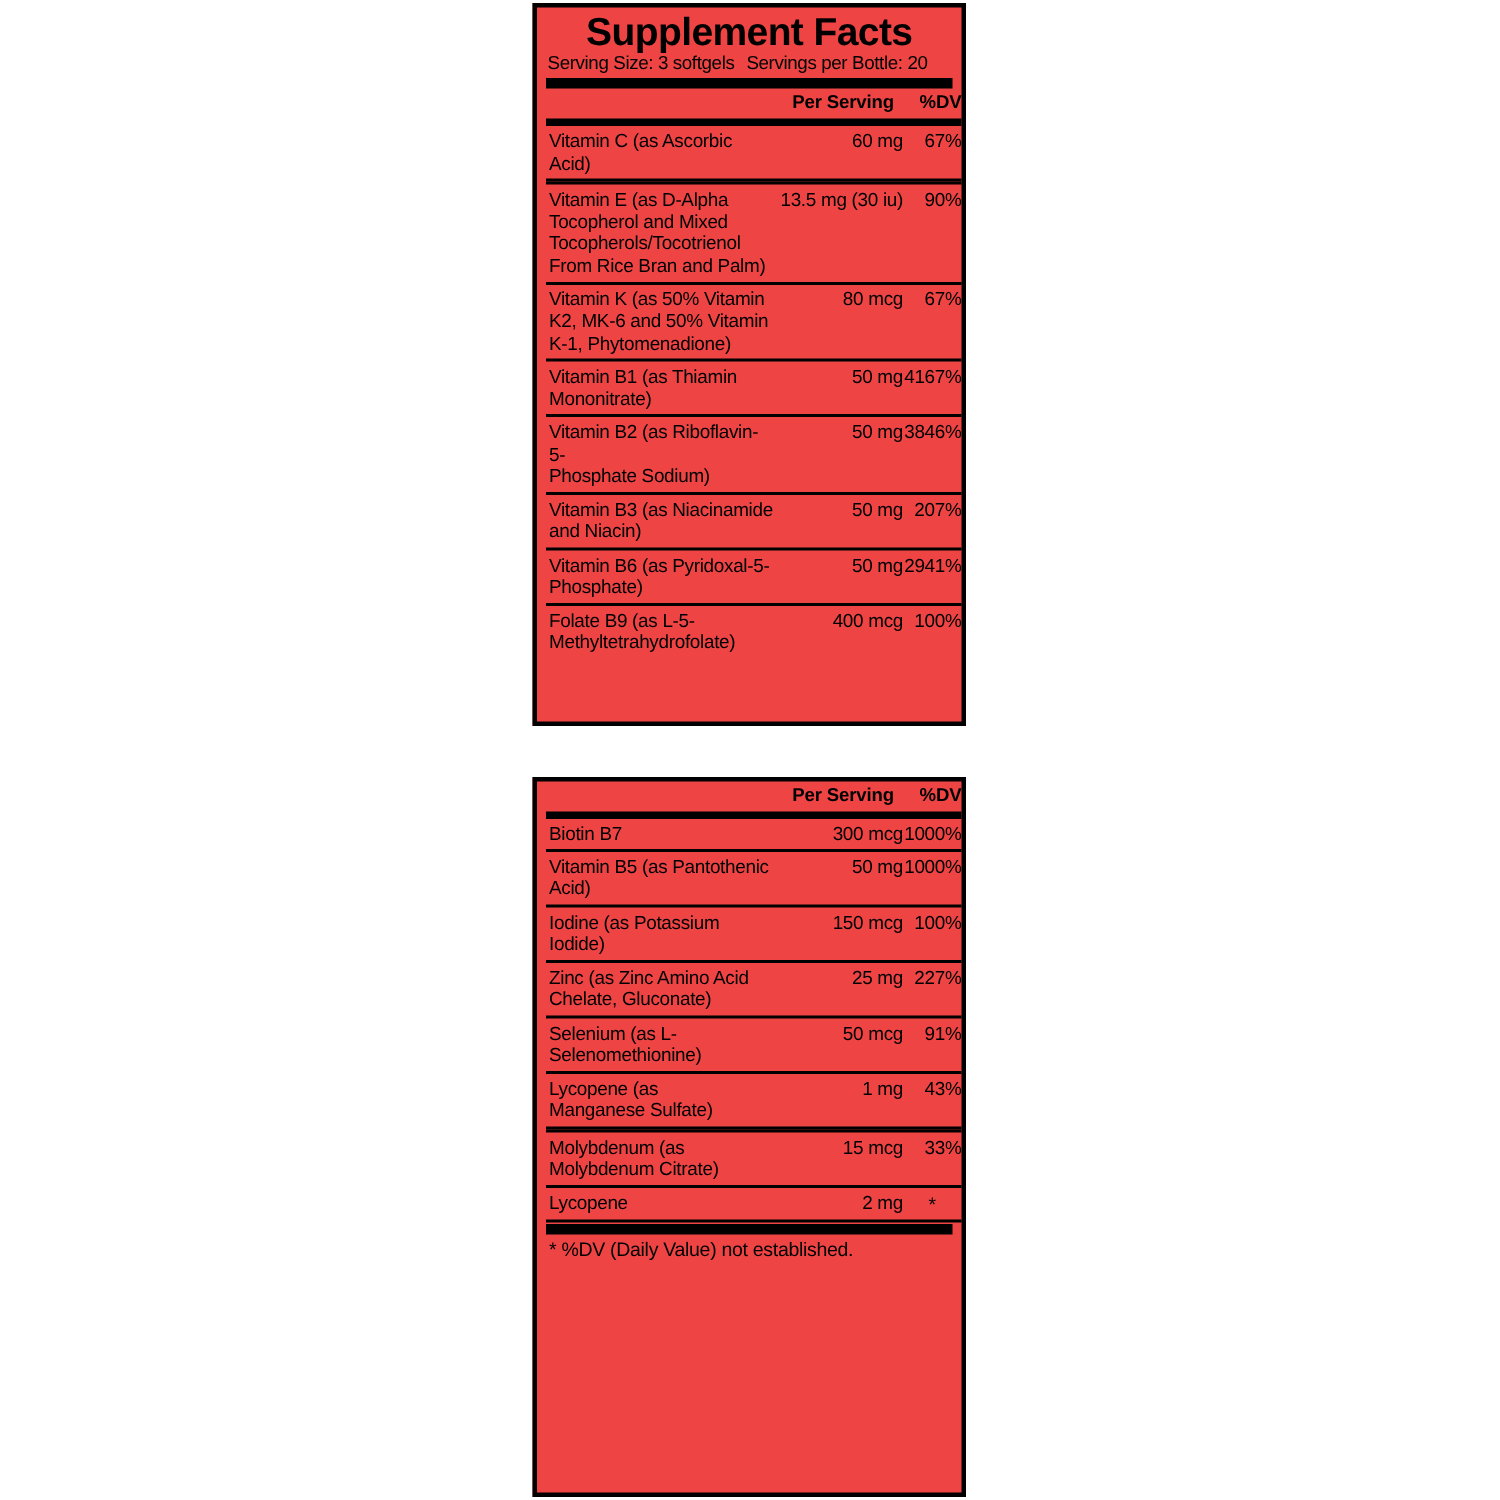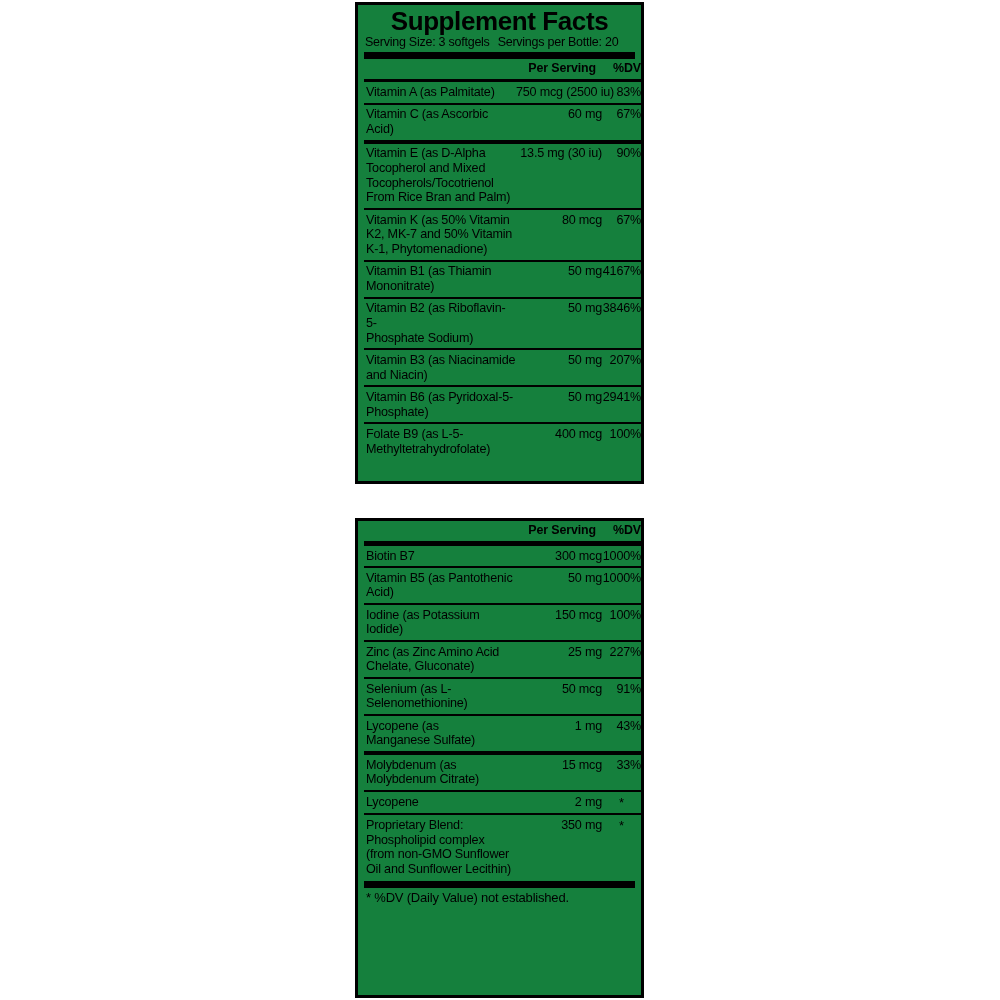--- a/index.html
+++ b/index.html
@@ -13,21 +13,21 @@
   }
   #page {
     position: relative;
     width: 1000px; height: 1000px;
     overflow: hidden;
   }
 
   
   .panel {
     position: absolute;
-    background: #15803d;
+    background: #ef4444;
     border: 3px solid #000;
     padding: 0 6px;
   }
   #panel-top    { left: 355px; top: 2px;   width: 289px; height: 482px; }
   #panel-bottom { left: 355px; top: 518px; width: 289px; height: 480px; }
 
   
   .facts-title {
     font-size: 26px;
     font-weight: bold;
@@ -130,27 +130,20 @@
         </colgroup>
       <tbody id="tbody-top">
           <tr class="head">
             <td class="col-name"></td>
             <td class="col-amount">Per Serving</td>
             <td class="col-dv">%DV</td>
           </tr>
           <tr class="sep sep-med">
             <td colspan="3"></td>
           </tr>
-          <tr class="row">
-            <td class="col-name">
-              <span class="nm">Vitamin A (as Palmitate)</span>
-            </td>
-            <td class="col-amount"><span class="amt-wide">750 mcg (2500 iu)</span></td>
-            <td class="col-dv">83%</td>
-          </tr>
           <tr class="sep">
             <td colspan="3"></td>
           </tr>
           <tr class="row">
             <td class="col-name">
               <span class="nm">Vitamin C (as Ascorbic Acid)</span>
             </td>
             <td class="col-amount"><span class="amt-wide">60 mg</span></td>
             <td class="col-dv">67%</td>
           </tr>
@@ -169,21 +162,21 @@
             </td>
             <td class="col-amount"><span class="amt-wide">13.5 mg (30 iu)</span></td>
             <td class="col-dv">90%</td>
           </tr>
           <tr class="sep">
             <td colspan="3"></td>
           </tr>
           <tr class="row">
             <td class="col-name">
               <span class="nm">Vitamin K (as 50% Vitamin
-K2, MK-7 and 50% Vitamin
+K2, MK-6 and 50% Vitamin
 K-1, Phytomenadione)</span>
             </td>
             <td class="col-amount"><span class="amt-wide">80 mcg</span></td>
             <td class="col-dv">67%</td>
           </tr>
           <tr class="sep">
             <td colspan="3"></td>
           </tr>
           <tr class="row">
             <td class="col-name">
@@ -341,29 +334,19 @@
           <tr class="row">
             <td class="col-name">
               <span class="nm">Lycopene</span>
             </td>
             <td class="col-amount"><span class="amt-wide">2 mg</span></td>
             <td class="col-dv dv-star"><span class="star">*</span></td>
           </tr>
           <tr class="sep">
             <td colspan="3"></td>
           </tr>
-          <tr class="row">
-            <td class="col-name">
-              <span class="nm">Proprietary Blend:
-Phospholipid complex
-(from non-GMO Sunflower
-Oil and Sunflower Lecithin)</span>
-            </td>
-            <td class="col-amount"><span class="amt-wide">350 mg</span></td>
-            <td class="col-dv dv-star"><span class="star">*</span></td>
-          </tr>
         </tbody>
     </table>
     <div class="rule-thick"></div>
     <div class="footnote">* %DV (Daily Value) not established.</div>
   </div>
 
 </div>
 
 </body></html>

